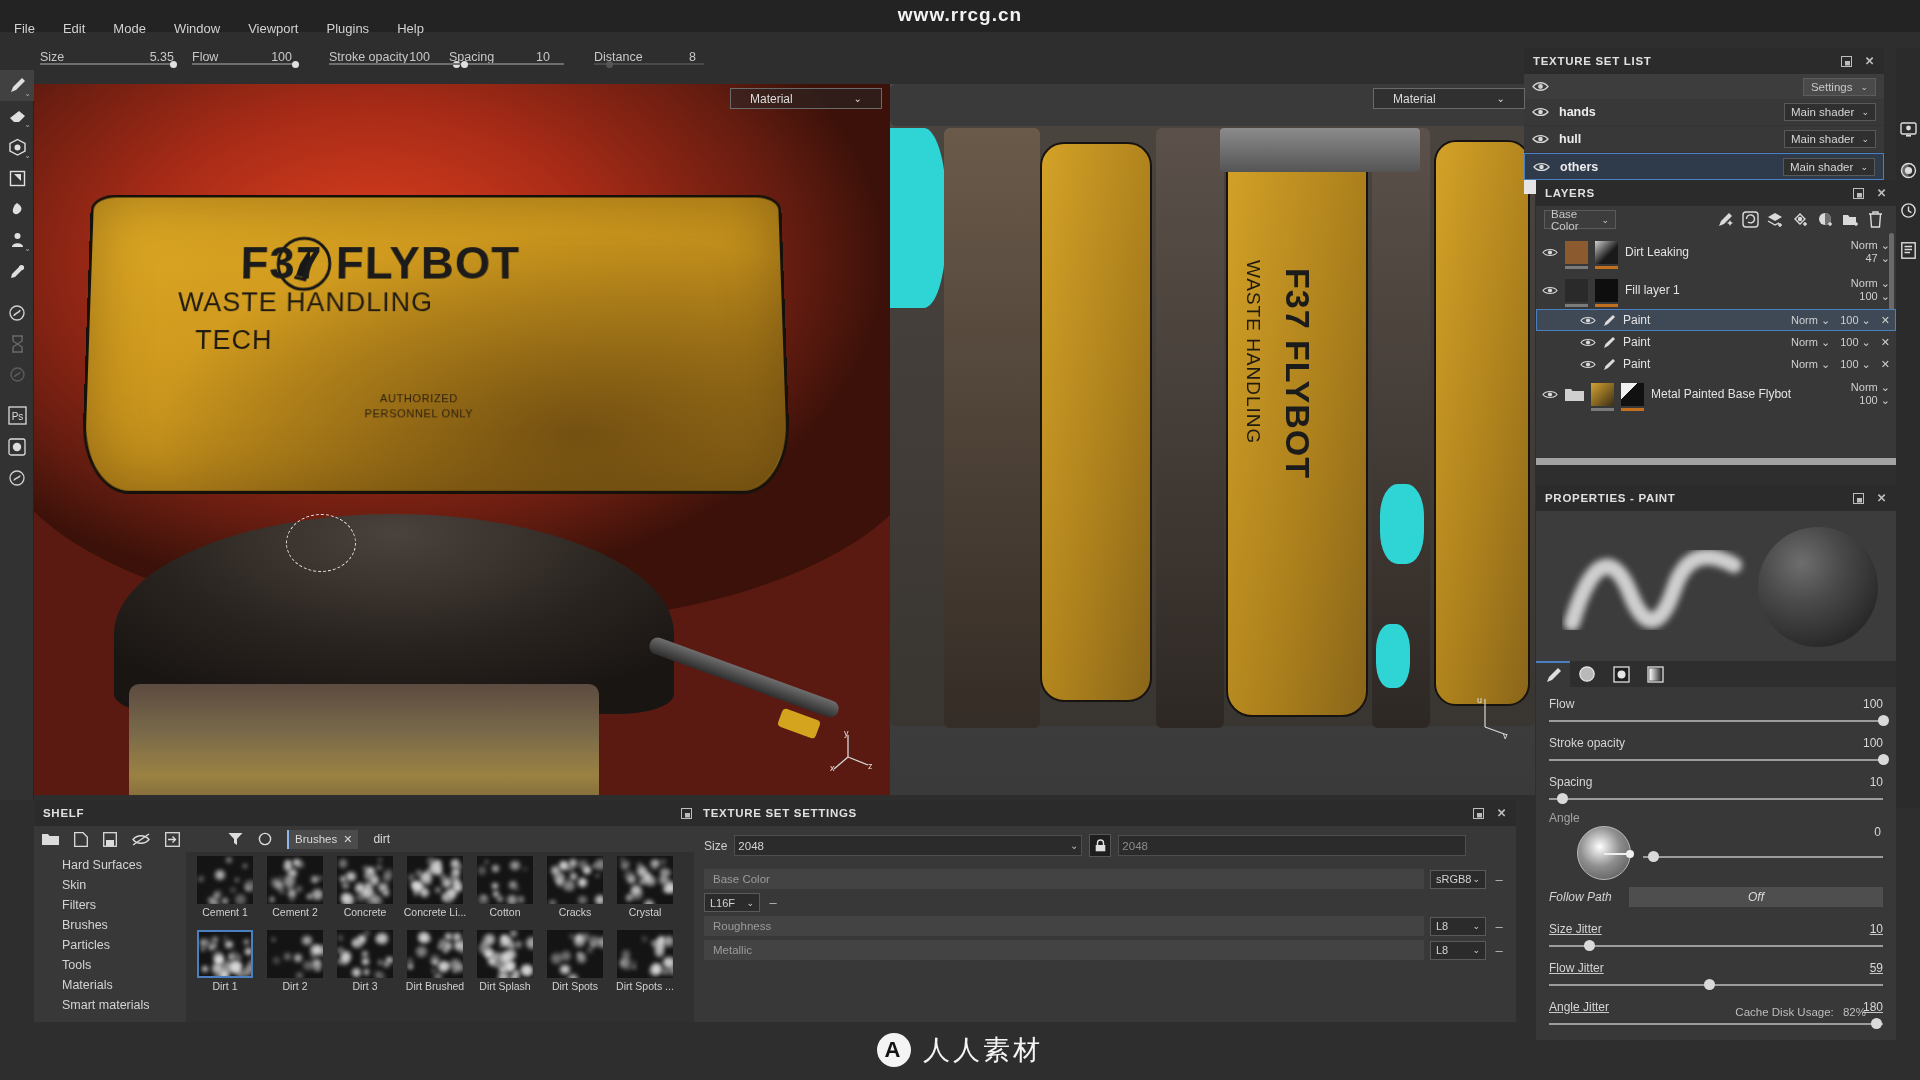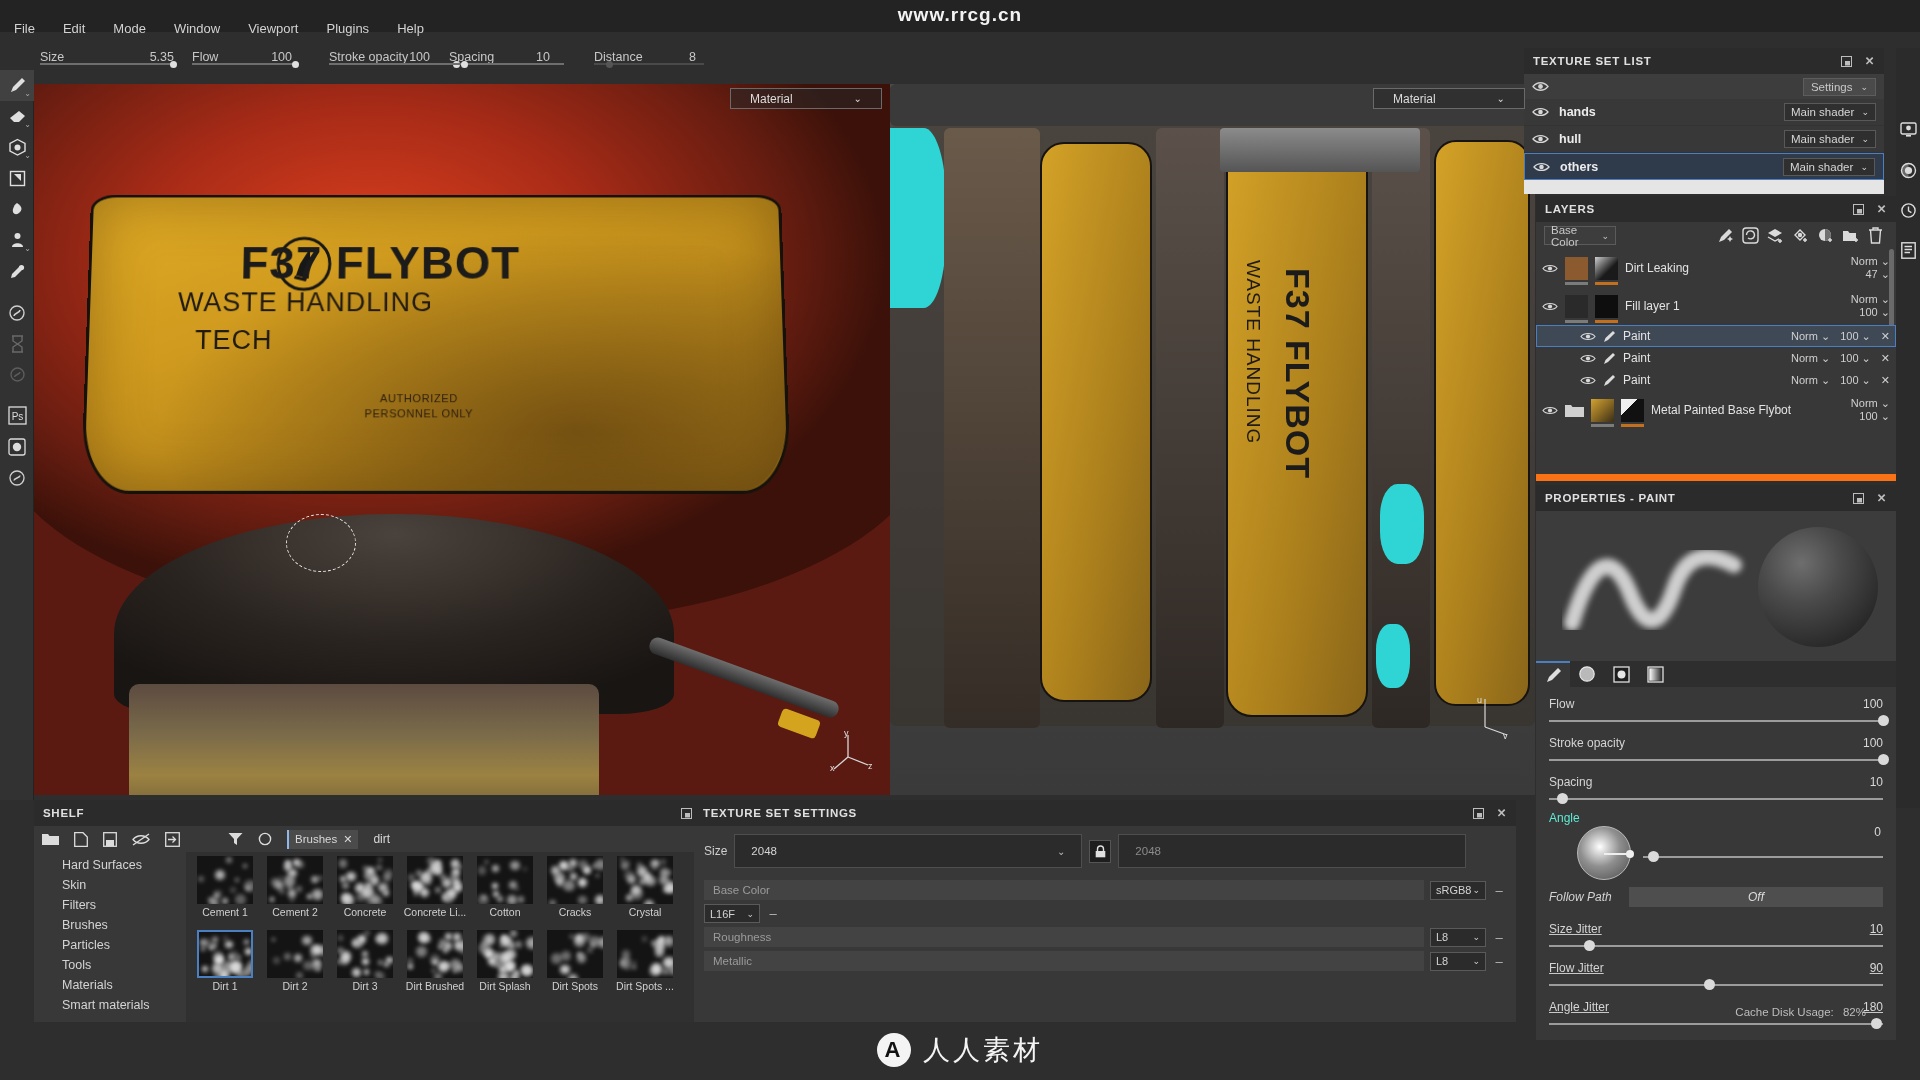--- a/index.html
+++ b/index.html
@@ -131,22 +131,22 @@
   .shelf-grid { flex:1; background:#303030; position:relative; overflow:hidden; padding:4px 0 0 4px; }
   .bcell { width:68px; height:74px; display:inline-block; text-align:center; vertical-align:top; margin:0 1px; }
   .bcell .thumb { width:56px; height:48px; margin:0 auto; background:#141414; position:relative; overflow:hidden;}
   .bcell.sel .thumb { border:2px solid #4a7fc1; }
   .bcell .nm { font-size:10.5px; color:#d0d0d0; margin-top:2px; white-space:nowrap; overflow:hidden; }
   .sm { position:absolute; border-radius:50%; filter:blur(2px); background:#e8e8e8; }
 
   .tss { left:694px; top:800px; width:822px; height:222px; }
   .tss-body { padding:8px 10px 0 10px; }
   .row-size { display:flex; align-items:center; gap:7px; margin-bottom:12px; }
-  .fld { height:34px; background:#2b2b2b; border:1px solid #4e4e4e; display:flex; align-items:center;
-         padding:0 16px; font-size:11.5px; color:#d4d4d4; }
+  .fld { height:21px; background:#2b2b2b; border:1px solid #4e4e4e; display:flex; align-items:center;
+         padding:0 3px; font-size:11.5px; color:#d4d4d4; }
   .fld .ch { margin-left:auto; font-size:10px; color:#bbb; }
   .lockbtn { width:22px; height:23px; background:#1e1e1e; border:1px solid #555; display:flex; align-items:center; justify-content:center; }
   .chan-hdr { display:flex; align-items:center; font-size:12px; color:#d0d0d0; margin-bottom:7px; }
   .chan-hdr .plus { margin-left:auto; font-size:17px; color:#cfcfcf; line-height:12px; }
   .chan-row { display:flex; align-items:center; gap:6px; margin-bottom:4px; }
   .chan-name { flex:1; height:20px; background:#434343; display:flex; align-items:center; padding:0 9px;
                font-size:11.5px; color:#9b9b9b; }
   .chan-fmt { width:56px; height:19px; background:#2b2b2b; border:1px solid #5a5a5a; display:flex;
               align-items:center; padding:0 5px; font-size:11px; color:#d2d2d2; }
   .chan-fmt .ch { margin-left:auto; font-size:9px; }
@@ -155,21 +155,21 @@
   .tsl-toolrow { height:25px; display:flex; align-items:center; padding:0 8px; background:#3d3d3d; }
   .tsl-toolrow .set { margin-left:auto; height:18px; background:#4a4a4a; border:1px solid #5d5d5d;
      display:flex; align-items:center; padding:0 7px; font-size:11.5px; gap:8px; }
   .tsrow { height:27px; display:flex; align-items:center; padding:0 8px; gap:10px; background:#383838; border-bottom:1px solid #333;}
   .tsrow.sel { background:#2f3a4a; border:1px solid #4a7fc1; }
   .tsrow .nmx { font-size:12.5px; font-weight:bold; color:#ececec; }
   .shader { margin-left:auto; height:18px; min-width:92px; background:#2f2f2f; border:1px solid #595959;
      display:flex; align-items:center; padding:0 6px; font-size:11.5px; color:#d6d6d6; }
   .shader .ch { margin-left:auto; font-size:9px; }
 
-  .layers { position:absolute; top:196px; right:24px; width:360px; height:285px; background:#f97316; }
+  .layers { position:absolute; top:180px; right:24px; width:360px; height:285px; background:#a3a3a3; }
   .lay-tools { height:27px; display:flex; align-items:center; padding:0 8px; gap:0; background:#383838; }
   .blend-dd { width:72px; height:19px; background:#3d3d3d; border:1px solid #5b5b5b; display:flex;
     align-items:center; padding:0 6px; font-size:11.5px; }
   .blend-dd .ch { margin-left:auto; font-size:9px; }
   .lay-ic { width:25px; display:flex; justify-content:center; color:#dadada; }
   .lay-list { position:relative; height:225px; overflow:hidden; background:#383838; }
   .lrow { display:flex; align-items:center; height:38px; padding:0 6px; gap:7px; position:relative; }
   .lrow.sub { padding-left:44px; height:22px; }
   .lrow.sel { background:#3f4855; outline:1px solid #4a7fc1; outline-offset:-1px; }
   .lthumb { width:23px; height:23px; background:#6b4a2c; position:relative; flex:none; }
@@ -1264,21 +1264,21 @@
               <span class="v">10</span>
             </div>
             <div class="sl">
               <div class="track"></div>
               <div class="knob" style="left:calc(4% - 5px);"></div>
             </div>
           </div>
         </div>
 
       <div class="prow">
-        <div style="font-size:12px;color:#5eead4;">Angle</div>
+        <div style="font-size:12px;color:#a3a3a3;">Angle</div>
         <div class="angle-wrap">
           <div class="dial">
             <div class="ln"></div>
               <div class="nd"></div>
           </div>
           <div style="flex:1;position:relative;margin-left:12px;">
             <div style="position:absolute;right:2px;top:-18px;font-size:12px;color:#d8d8d8;">0</div>
             <div class="sl" style="margin-top:8px;">
                 <div class="track"></div>
                 <div class="knob" style="left:2%;"></div>
@@ -1301,21 +1301,21 @@
               <span class="v">10</span>
             </div>
             <div class="sl">
               <div class="track"></div>
               <div class="knob" style="left:calc(12% - 5px);"></div>
             </div>
           </div>
           <div class="prow">
             <div class="hd">
               <span>Flow Jitter</span>
-              <span class="v">90</span>
+              <span class="v">59</span>
             </div>
             <div class="sl">
               <div class="track"></div>
               <div class="knob" style="left:calc(48% - 5px);"></div>
             </div>
           </div>
           <div class="prow">
             <div class="hd">
               <span>Angle Jitter</span>
               <span class="v">180</span>

